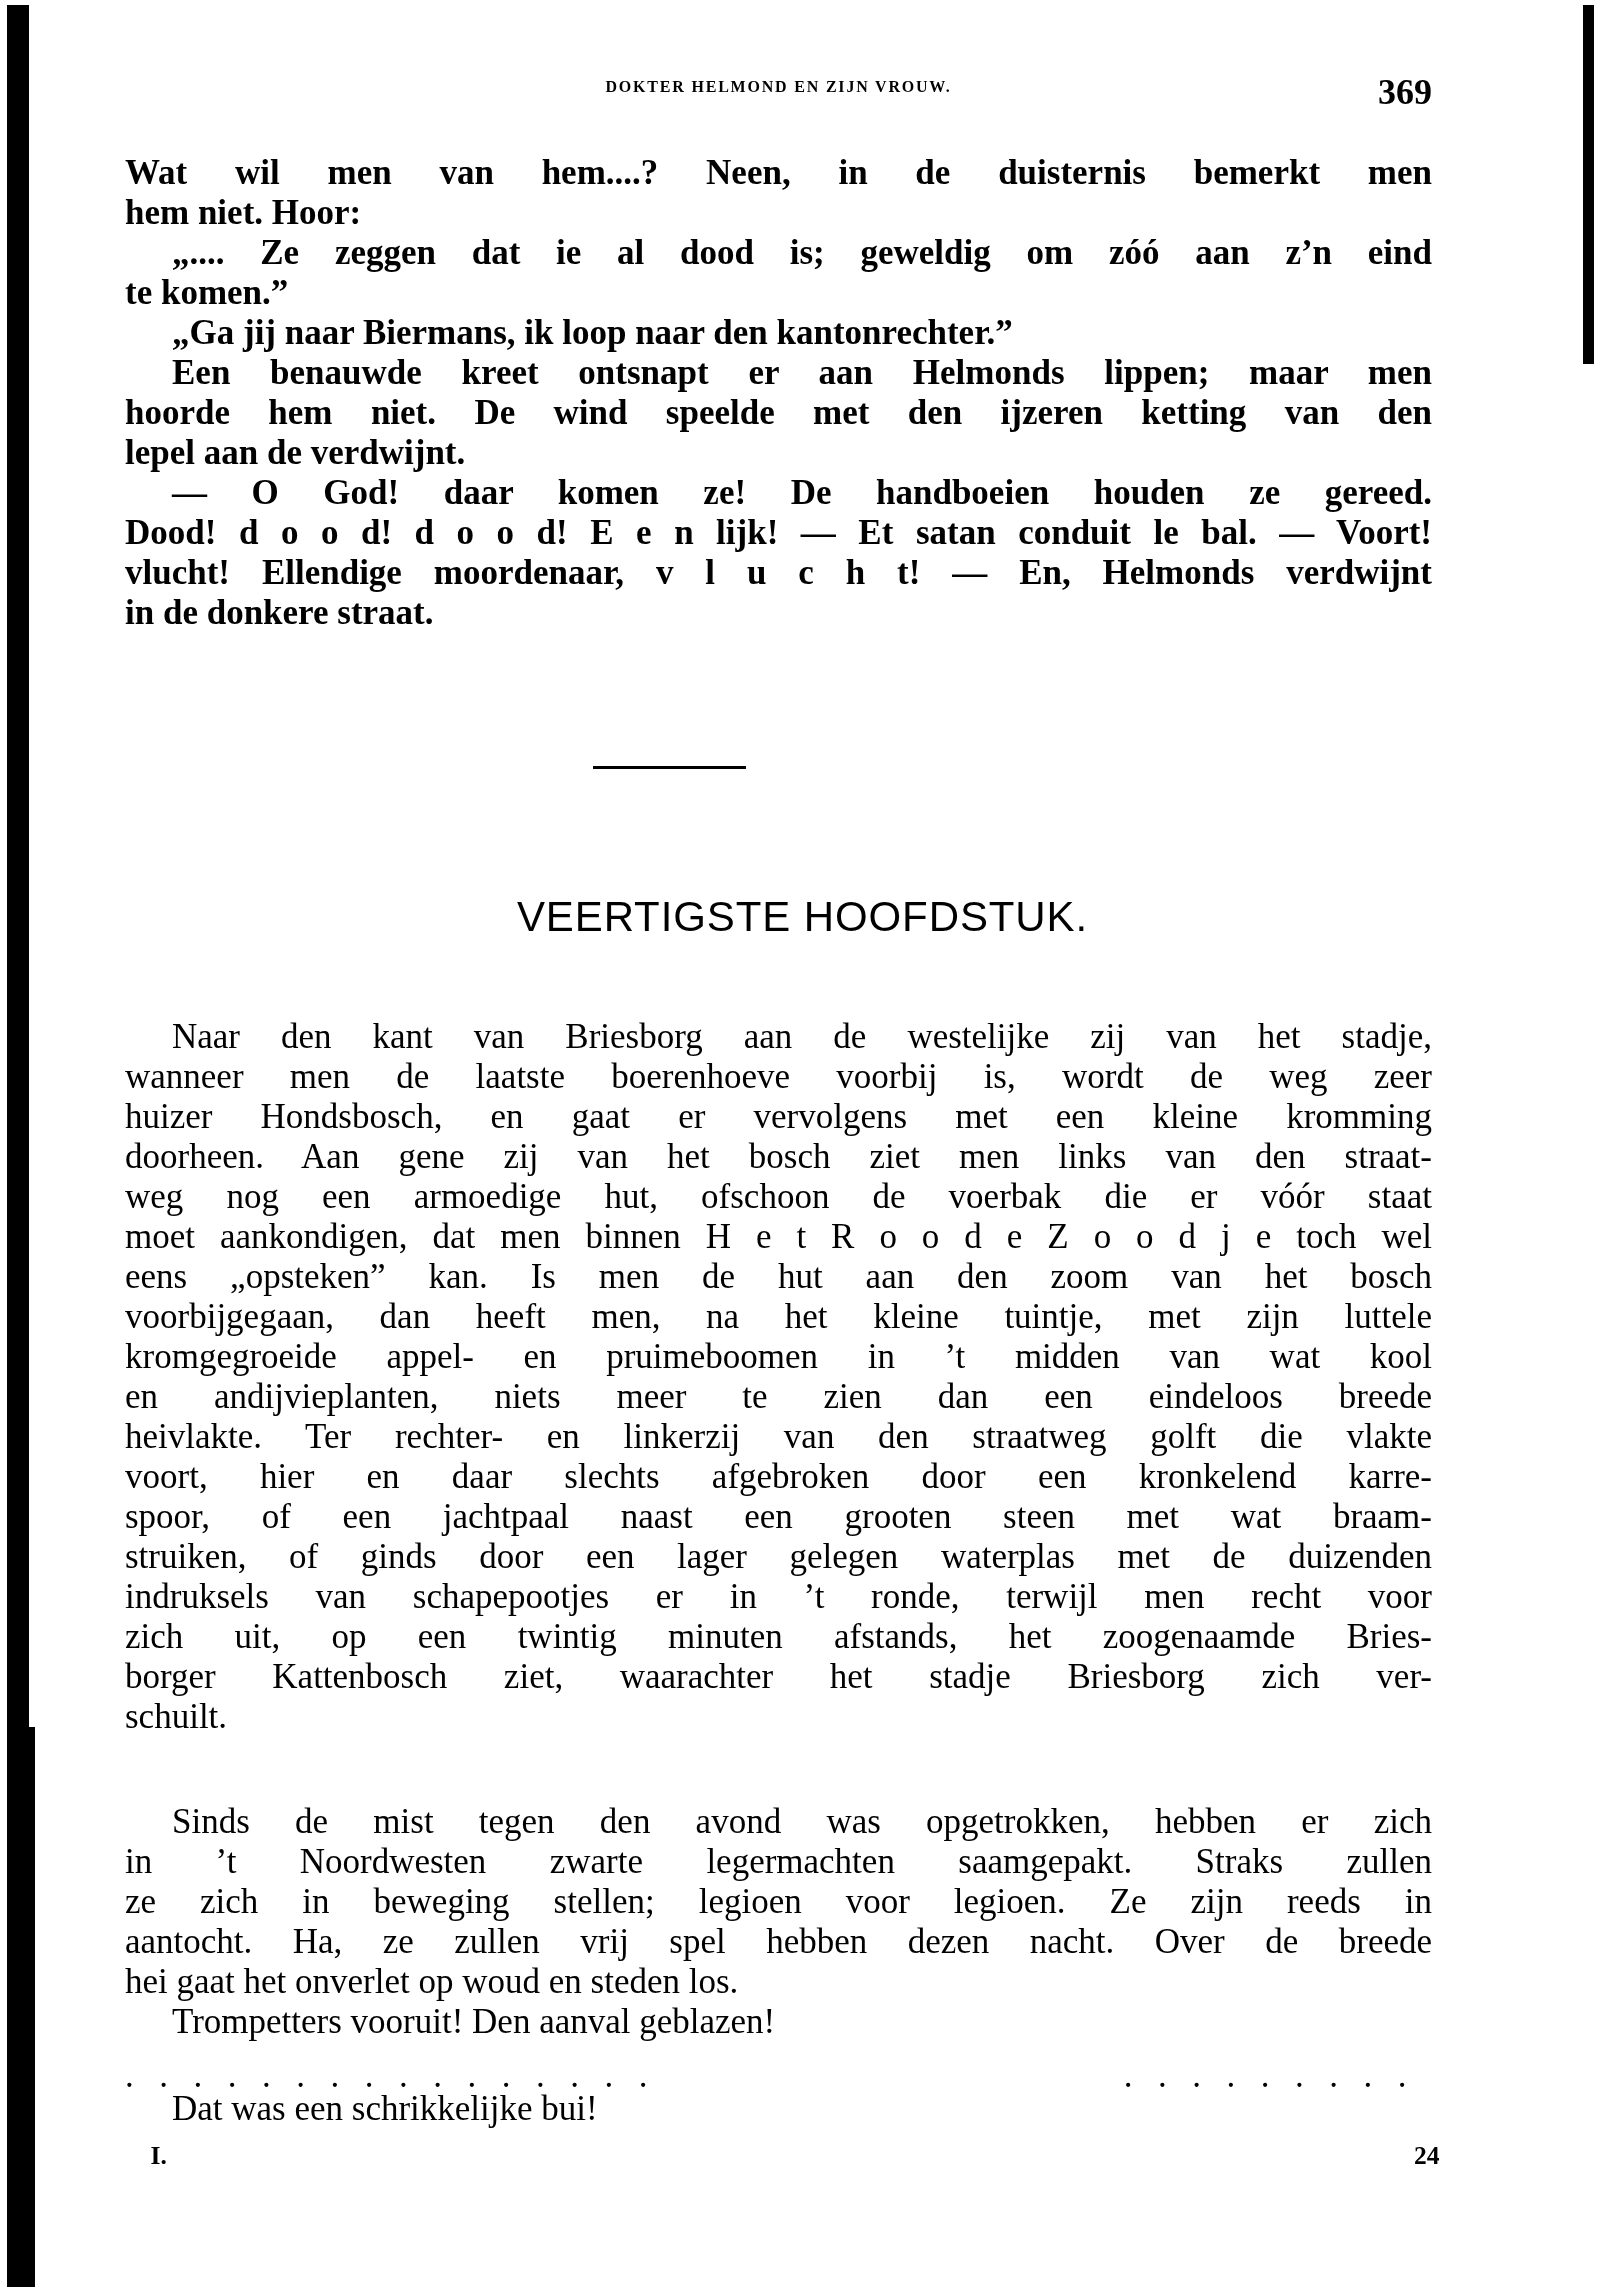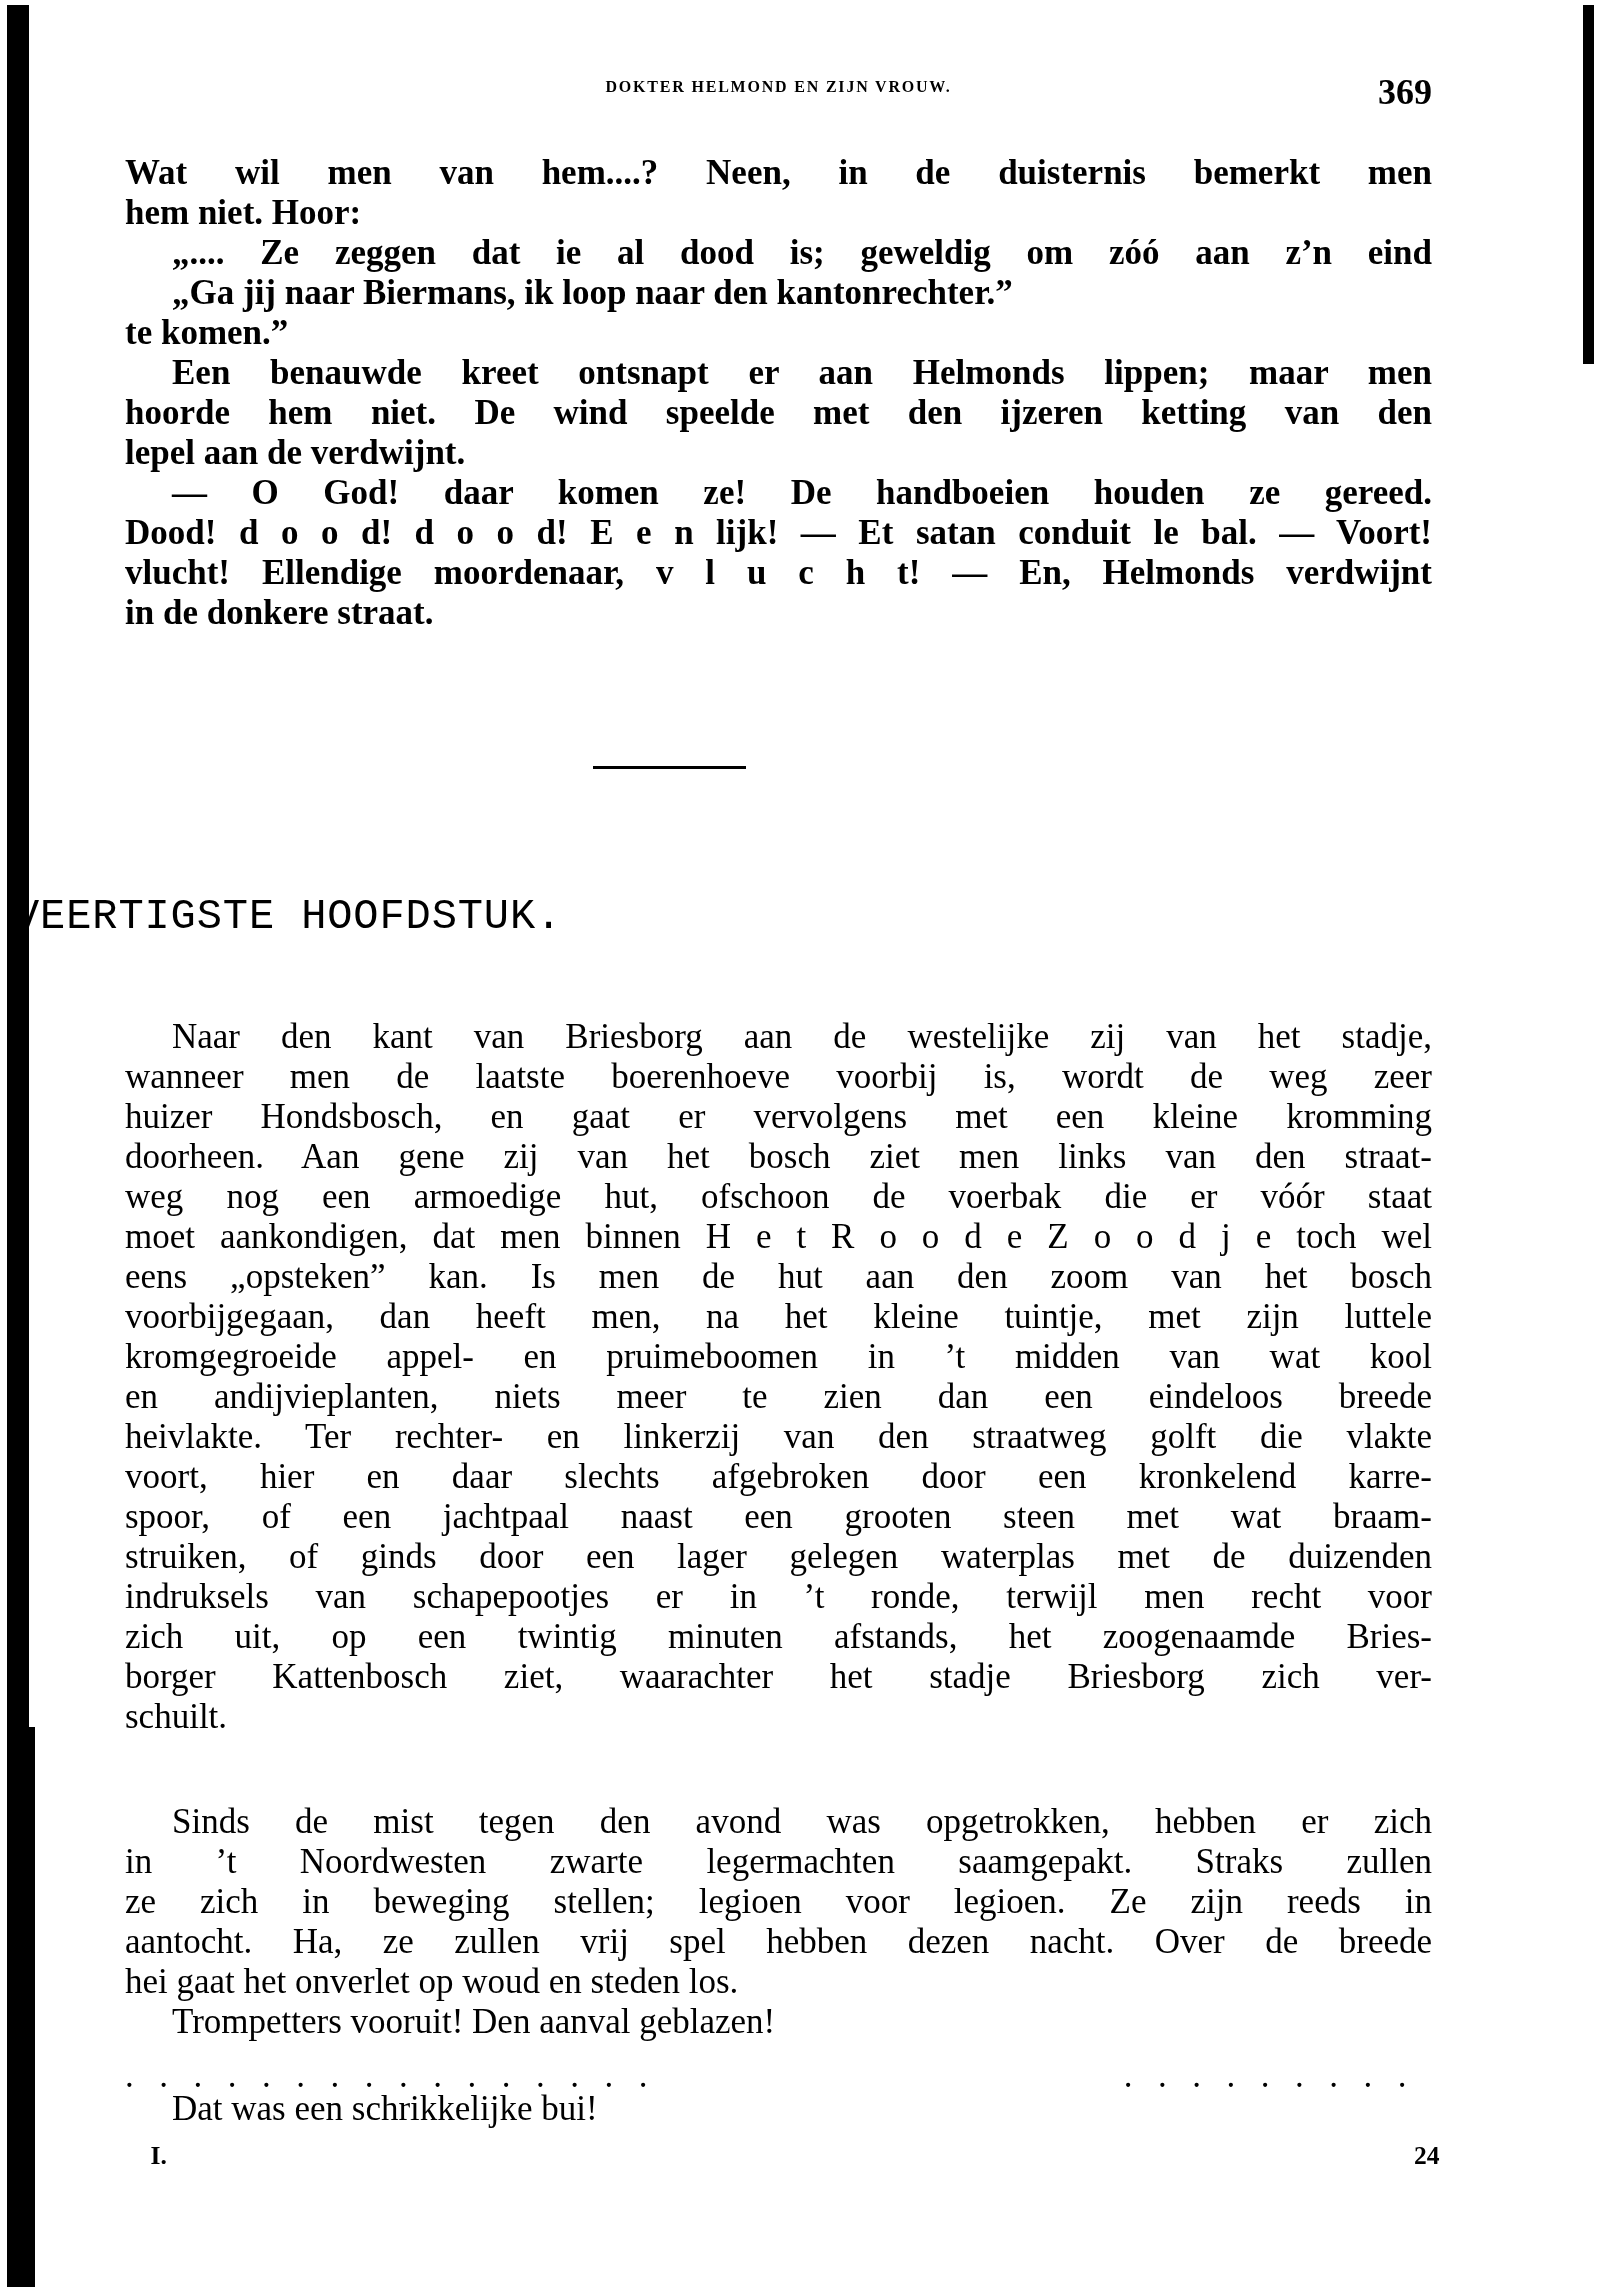--- a/index.html
+++ b/index.html
@@ -14,22 +14,22 @@
   .page-number { position: absolute; right: 0; top: 0; font-family: "Liberation Serif", serif;
                  font-weight: bold; font-size: 36px; }
   .column { position: absolute; left: 125px; width: 1307px; }
   .line { font-family: Liberation Serif, serif; font-size: 35px; line-height: 40px; height: 40px;
           white-space: nowrap; text-align: justify; text-align-last: justify; }
   .line.last { text-align-last: left; }
   .line.indent { padding-left: 47px; }
   .bold { font-weight: bold; }
   .block1 { top: 153px; }
   .rule { position: absolute; left: 593px; top: 766px; width: 153px; height: 2.7px; background: #000; }
-  .chapter-title { position: absolute; left: 14px; right: 0; top: 893px; text-align: left;
-                   font-family: Liberation Mono, monospace; font-size: 42px; letter-spacing: 0.9px; }
+  .chapter-title { position: absolute; left: 0; right: 0; top: 893px; text-align: center;
+                   font-family: Liberation Sans, sans-serif; font-size: 42px; letter-spacing: 0.9px; }
   .block2 { top: 1017px; }
   .block3 { top: 1802px; }
   .dots-row { position: absolute; left: 125px; width: 1307px; top: 2062px; height: 27px;
               font-family: "Liberation Serif", serif; font-size: 35px; line-height: 27px; white-space: nowrap; }
   .dots-left { position: absolute; left: 0; letter-spacing: 25.5px; }
   .dots-right { position: absolute; right: 0; letter-spacing: 25.5px; }
   .after-dots { position: absolute; left: 125px; width: 1307px; top: 2089px; }
   .footer { position: absolute; left: 125px; width: 1307px; top: 2141px; height: 36px;
             font-family: "Liberation Serif", serif; font-weight: bold; font-size: 25.5px; }
   .signature-left { position: absolute; left: 25.5px; top: 0; }
@@ -44,22 +44,22 @@
 
 <div class="header">
   <div class="running-head">DOKTER HELMOND EN ZIJN VROUW.</div>
   <div class="page-number">369</div>
 </div>
 
 <div class="column block1">
   <div class="line bold">Wat wil men van hem....? Neen, in de duisternis bemerkt men</div>
   <div class="line bold last">hem niet. Hoor:</div>
   <div class="line bold indent">„.... Ze zeggen dat ie al dood is; geweldig om zóó aan z’n eind</div>
+  <div class="line bold last">te komen.”</div>
   <div class="line bold indent last">„Ga jij naar Biermans, ik loop naar den kantonrechter.”</div>
-  <div class="line bold last">te komen.”</div>
   <div class="line bold indent">Een benauwde kreet ontsnapt er aan Helmonds lippen; maar men</div>
   <div class="line bold">hoorde hem niet. De wind speelde met den ijzeren ketting van den</div>
   <div class="line bold last">lepel aan de verdwijnt.</div>
   <div class="line bold indent">— O God! daar komen ze! De handboeien houden ze gereed.</div>
   <div class="line bold">Dood! d o o d! d o o d! E e n lijk! — Et satan conduit le bal. — Voort!</div>
   <div class="line bold">vlucht! Ellendige moordenaar, v l u c h t! — En, Helmonds verdwijnt</div>
   <div class="line bold last">in de donkere straat.</div>
 </div>
 
 <div class="rule"></div>

